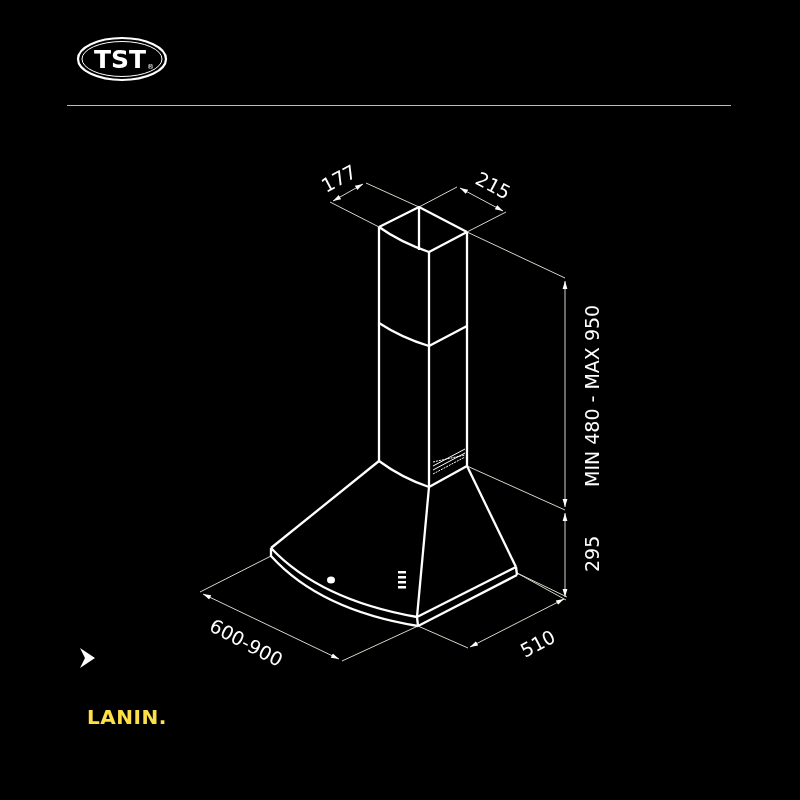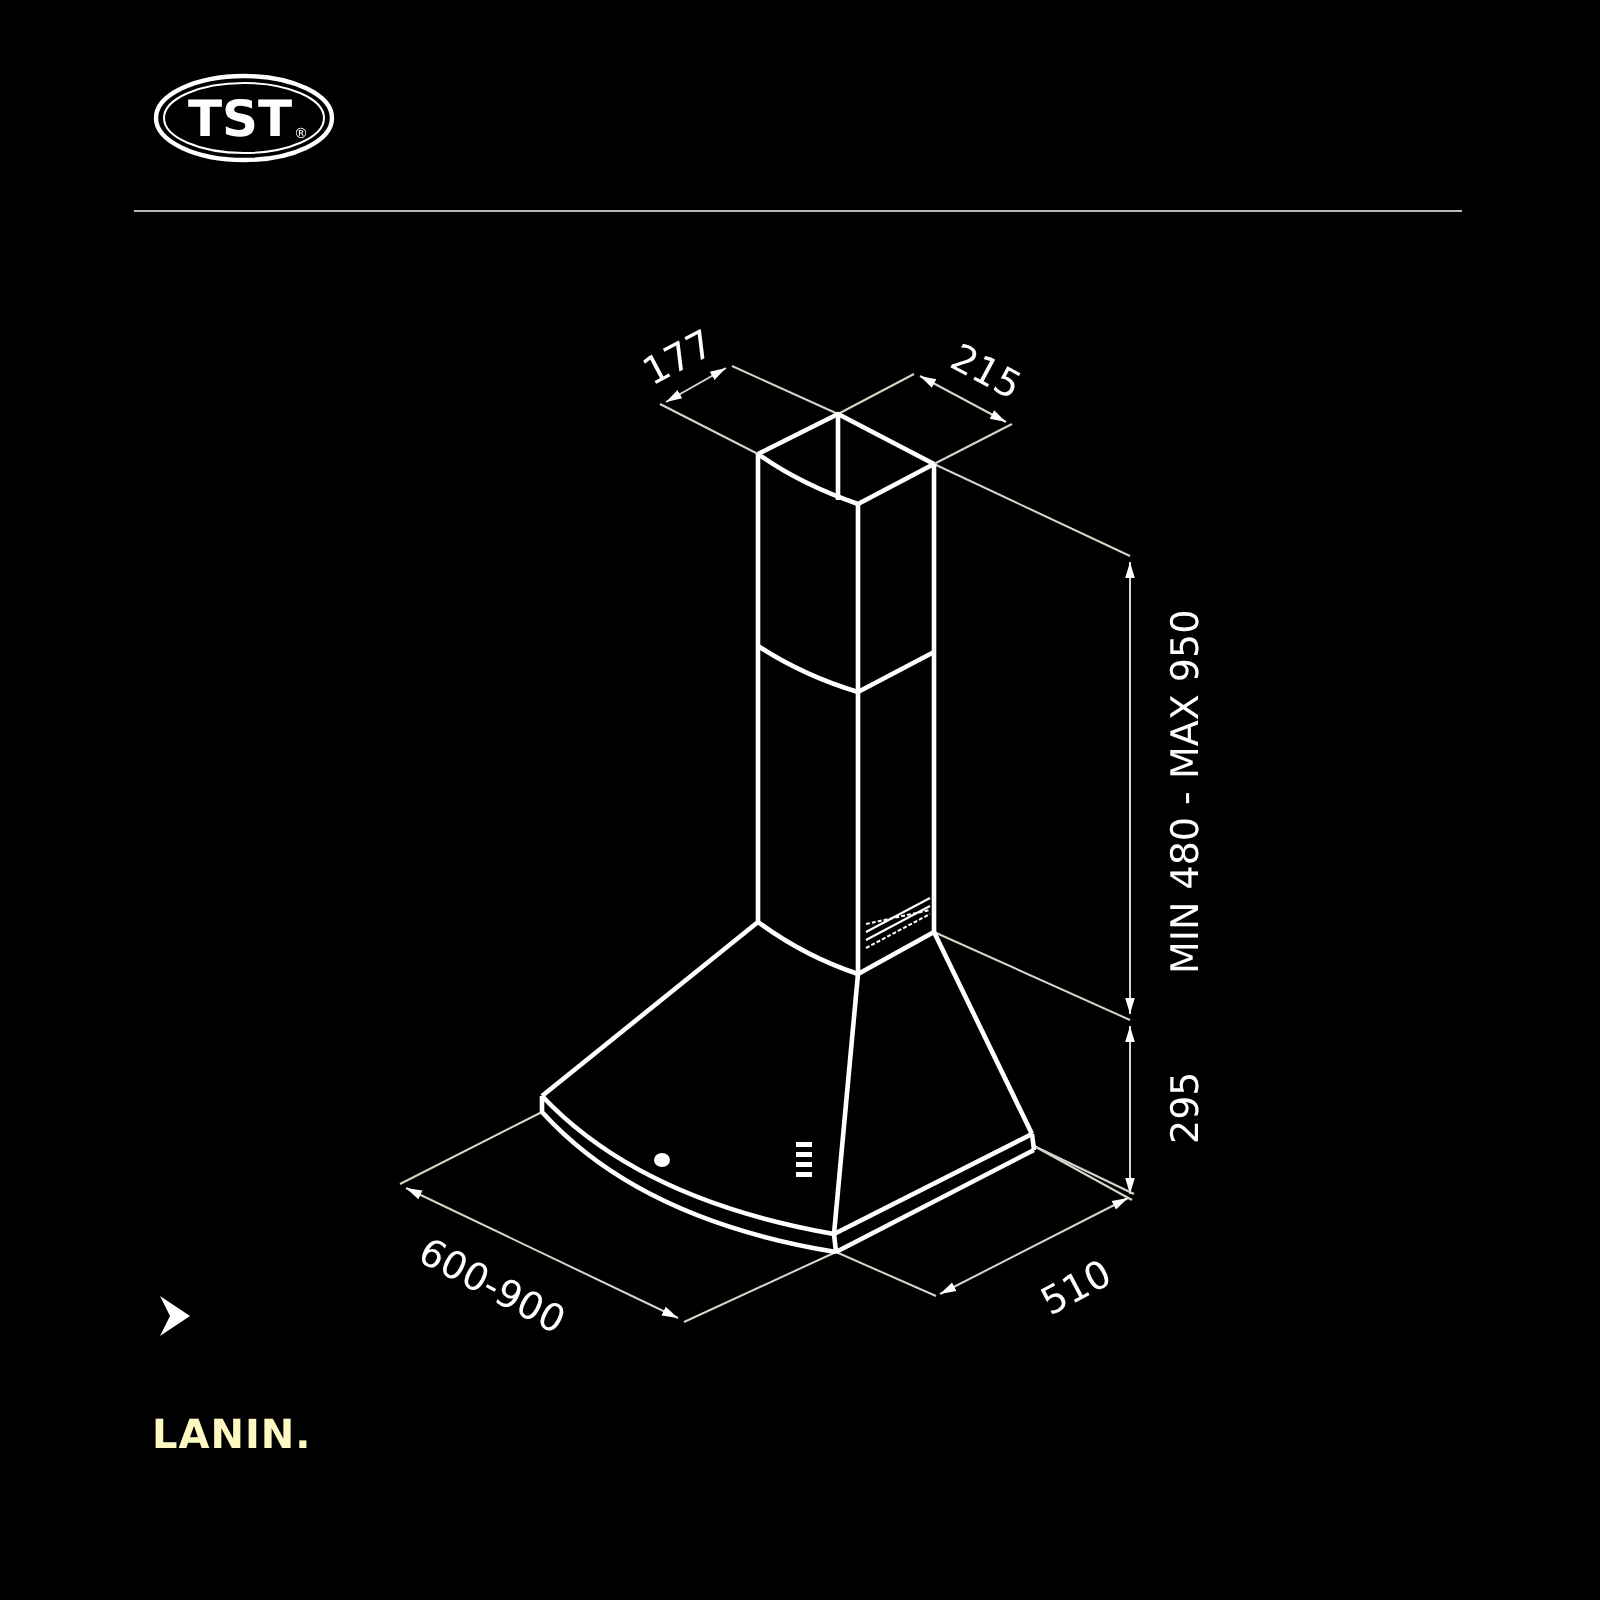--- a/index.html
+++ b/index.html
@@ -3,22 +3,22 @@
 <meta charset="utf-8">
 <style>
   html, body { margin: 0; padding: 0; background: #000; }
   body { width: 800px; height: 800px; position: relative; overflow: hidden;
          font-family: "DejaVu Sans", "Liberation Sans", sans-serif; color: #fff; }
   .logo { position: absolute; left: 76px; top: 35px; width: 92px; height: 48px; text-align: center; }
   .logo svg { display: block; }
   .rule { position: absolute; left: 67px; top: 105px; width: 664px; height: 1px; background: #bdbab2; }
   .drawing { position: absolute; left: 0; top: 0; width: 800px; height: 800px; }
   .nav-arrow { position: absolute; left: 78px; top: 647px; width: 20px; height: 22px; cursor: pointer; }
-  .product-name { position: absolute; left: 76px; top: 705px; font-family: "DejaVu Sans", sans-serif;
-                  font-weight: bold; font-size: 20px; letter-spacing: 0.5px; color: #fef9c3; }
+  .product-name { position: absolute; left: 87px; top: 705px; font-family: "DejaVu Sans", sans-serif;
+                  font-weight: bold; font-size: 20px; letter-spacing: 0.5px; color: #fde047; }
   .dim { font-family: "DejaVu Sans", sans-serif; font-size: 19px; fill: #fff; }
 </style>
 </head>
 <body>
 
 <div class="logo">
   <svg width="92" height="48" viewBox="0 0 92 48">
     <ellipse cx="46" cy="24" rx="44" ry="21" fill="none" stroke="#fff" stroke-width="2.2"></ellipse>
     <ellipse cx="46" cy="24" rx="40" ry="17.5" fill="none" stroke="#fff" stroke-width="1"></ellipse>
     <text x="44" y="33" text-anchor="middle" font-family="DejaVu Sans, sans-serif" font-weight="bold" font-size="25" fill="#fff">TST</text>

